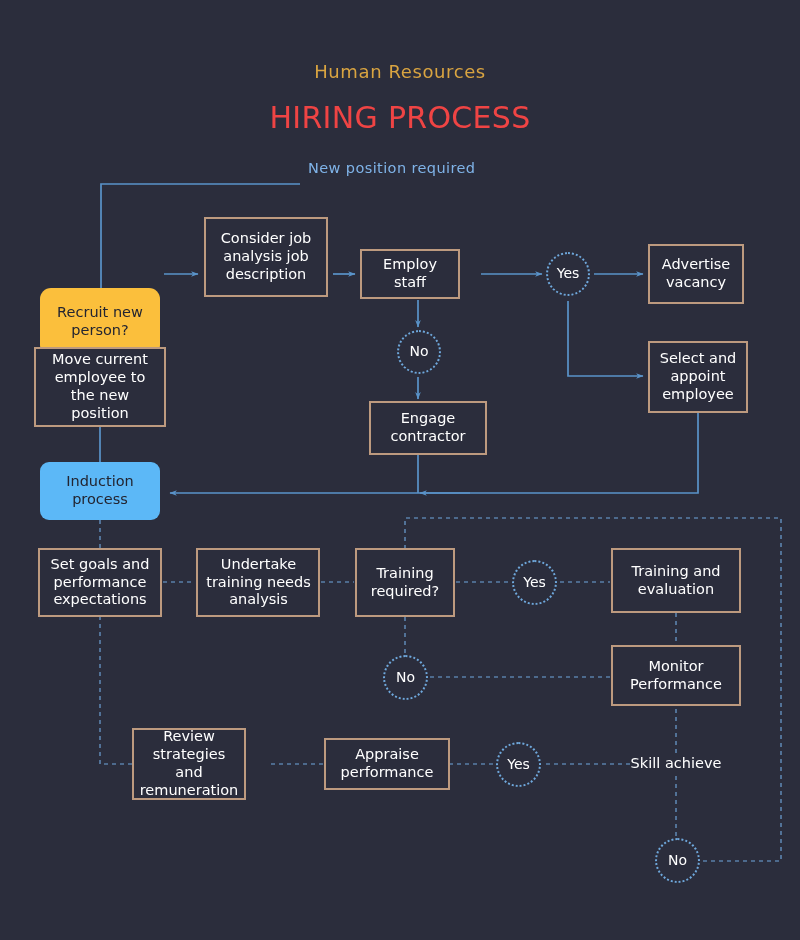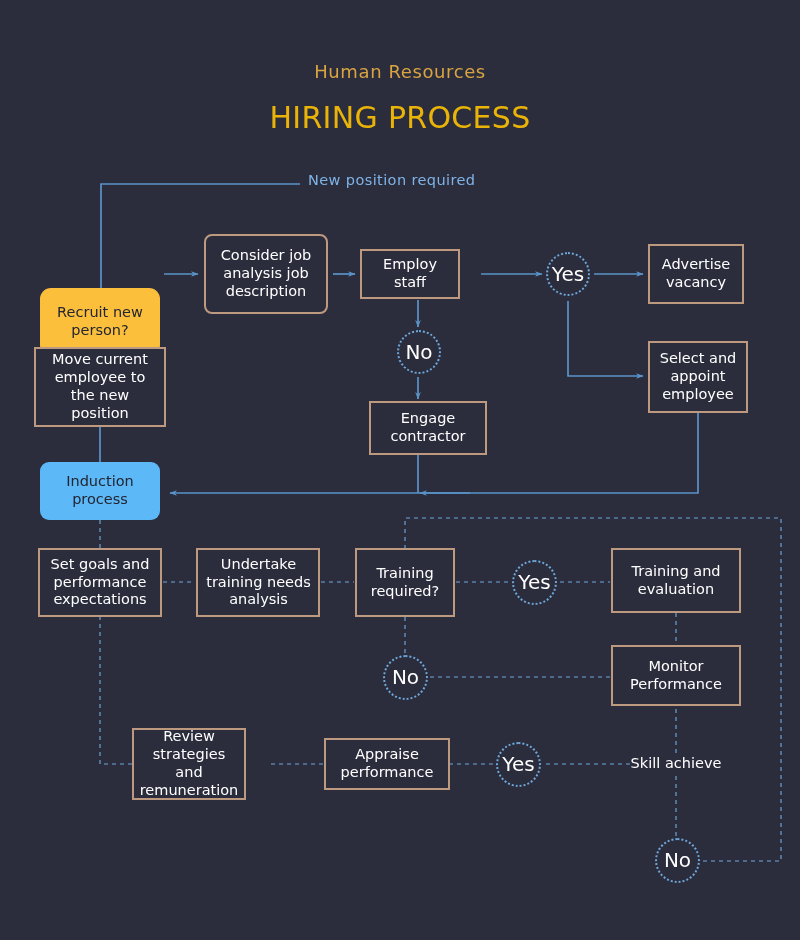--- a/index.html
+++ b/index.html
@@ -8,38 +8,38 @@
     background:#2b2d3c;
     font-family:"DejaVu Sans","Liberation Sans",sans-serif;
     overflow:hidden;
     position:relative;
   }
   #stage{position:absolute;left:0;top:0;width:800px;height:940px;}
   #wires{position:absolute;left:0;top:0;width:800px;height:940px;pointer-events:none;}
 
   .ttl{position:absolute;width:100%;text-align:center;}
   #subtitle{top:61px;font-size:18px;letter-spacing:.6px;color:#d9a441;}
-  #title{top:100px;font-size:30px;letter-spacing:.3px;color:#eab308;}
+  #title{top:100px;font-size:30px;letter-spacing:.3px;color:#ef4444;}
 
   .node{
     position:absolute;box-sizing:border-box;
     display:flex;align-items:center;justify-content:center;text-align:center;
     line-height:1.24;
   }
   .box{
     border:2px solid #bd9a7f;background:#2b2d3c;color:#ffffff;
     font-size:14.5px;padding:4px 6px;
   }
   .fill-orange{background:#fbbf3c;border:none;border-radius:11px;color:#232531;font-size:14.5px;padding:4px 6px;margin-top:48px;}
   .fill-blue{background:#5cb8f7;border:none;border-radius:9px;color:#232531;font-size:14.5px;padding:4px 18px;}
   .plain{color:#ffffff;font-size:14.5px;background:transparent;border:none;}
 
   .circ{
     border-radius:50%;border:2px dotted #6fa8dc;background:#2b2d3c;
-    color:#ffffff;font-size:20px;
+    color:#ffffff;font-size:14px;
   }
   .loop-label{
     position:absolute;color:#7fb3e8;font-size:14.5px;letter-spacing:.4px;
     white-space:nowrap;
   }
 </style>
 </head>
 <body>
 
 <div id="stage">
@@ -107,25 +107,25 @@
       <path d="M323,764 L268,764"></path>
 
       <path d="M140,764 L100,764 L100,617"></path>
 
       <path d="M676,776 L676,838"></path>
 
       <path d="M703,861 L781,861 L781,518 L405,518 L405,548"></path>
     </g>
   </svg>
 
-  <div class="loop-label" style="left:308px;top:172px;">New position required</div>
+  <div class="loop-label" style="left:308px;top:160px;">New position required</div>
 
   <div class="node fill-orange" style="left:40px;top:240px;width:120px;height:68px;">Recruit new person?</div>
 
-  <div class="node box" style="left:204px;top:234px;width:124px;height:80px;border-radius:8px;">Consider job analysis job description</div>
+  <div class="node box" style="left:204px;top:217px;width:124px;height:80px;">Consider job analysis job description</div>
 
   <div class="node box" style="left:360px;top:249px;width:100px;height:50px;">Employ staff</div>
 
   <div class="node circ" style="left:546px;top:252px;width:44px;height:44px;">Yes</div>
 
   <div class="node box" style="left:648px;top:244px;width:96px;height:60px;">Advertise vacancy</div>
 
   <div class="node box" style="left:34px;top:347px;width:132px;height:80px;">Move current employee to the new position</div>
 
   <div class="node circ" style="left:397px;top:330px;width:44px;height:44px;">No</div>

